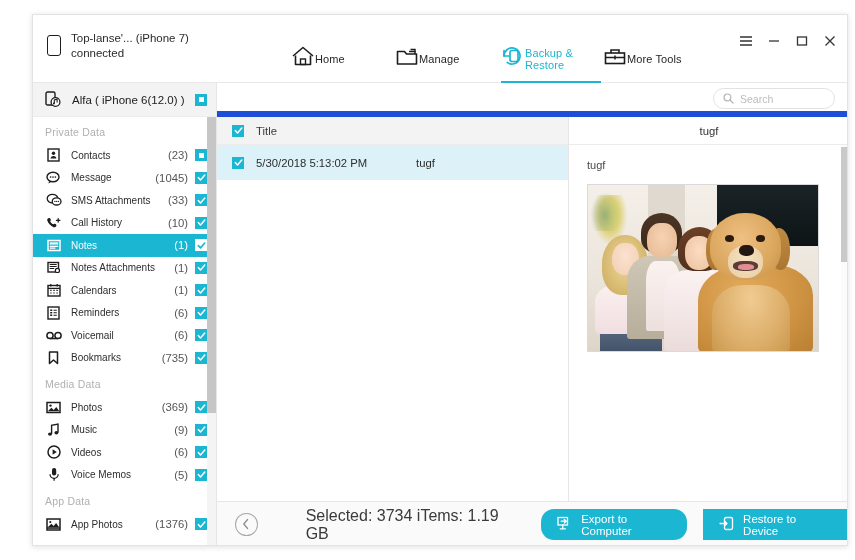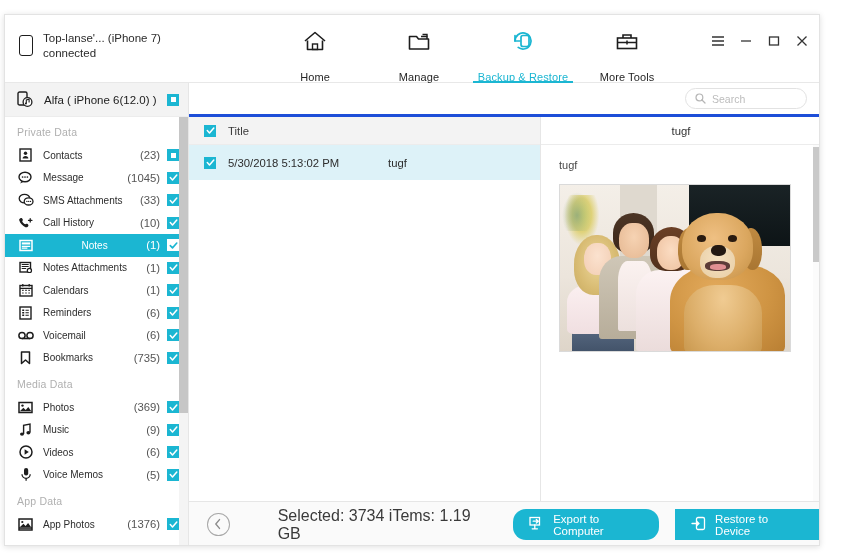--- a/index.html
+++ b/index.html
@@ -4,21 +4,21 @@
 <style>
   * { box-sizing: border-box; margin:0; padding:0; }
   html, body {
     width: 855px; height: 560px;
     background: #ffffff;
     font-family: "Liberation Sans", sans-serif;
     overflow: hidden;
   }
   #app {
     position: absolute;
-    left: 4px; top: 14px;
+    left: 32px; top: 14px;
     width: 816px; height: 532px;
     background: #b91c1c;
     border: 1px solid #e3e3e3;
     box-shadow: 0 1px 6px rgba(0,0,0,0.13);
     overflow: hidden;
   }
 
   
   .titlebar {
     position: absolute; left:0; top:0; width: 816px; height: 68px;
@@ -33,27 +33,27 @@
     font-size: 11.5px; color: #2b2b2b; line-height: 14.5px;
   }
   .phone-icon { width: 14px; height: 21px; border: 1.6px solid #1d1d1d; border-radius: 3px; }
 
   .navtabs {
     position: absolute; left: 258px; top: 0; height: 68px;
     display: flex; align-items: flex-start;
   }
   .navtab {
     width: 104px; height: 68px;
-    display: flex; flex-direction: column; align-items: center;
-    justify-content: space-between; padding-top: 13px;
+    display: flex; flex-direction: row; align-items: center;
+    justify-content: flex-start; padding-top: 13px;
     cursor: pointer; position: relative;
   }
   .navtab .ticon { height: 26px; display:flex; align-items:center; justify-content:center; }
   .navtab .tlabel { font-size: 11px; color: #262626; margin-top: 7px; letter-spacing: .1px; }
-  .navtab.active .tlabel { color: #1bb6d2; text-decoration: underline; }
+  .navtab.active .tlabel { color: #1bb6d2; }
   .navtab.active::after {
     content:""; position:absolute; left: 2px; right: 2px; bottom: 0;
     height: 2px; background: #1bb6d2;
   }
 
   .wincontrols {
     position: absolute; right: 12px; top: 18px;
     display: flex; align-items: center; gap: 13px;
   }
   .wc { width: 15px; height: 15px; display:flex; align-items:center; justify-content:center; cursor:pointer; }
@@ -78,21 +78,21 @@
     position: relative;
     height: 430px; overflow: hidden;
   }
   .group-label {
     font-size: 10.5px; color: #b0b0b0; padding: 9px 0 6px 12px; letter-spacing: .2px;
   }
   .sb-item {
     height: 22.5px; display: flex; align-items: center;
     padding: 0 9px 0 12px; cursor: pointer; position: relative;
   }
-  .sb-item.selected { background: #1bb6d2; text-align: center; }
+  .sb-item.selected { background: #1bb6d2; }
   .sb-item .sicon { width: 17px; height: 15px; display:flex; align-items:center; justify-content:center; margin-right: 9px; flex-shrink:0; }
   .sb-item .slabel { font-size: 10px; color: #2d2d2d; flex: 1; white-space: nowrap; }
   .sb-item .scount { font-size: 11.3px; color: #555; margin-right: 7px; }
   .sb-item.selected .slabel, .sb-item.selected .scount { color: #ffffff; }
 
   .cbx { width: 12px; height: 12px; background: #1bb6d2; display:flex; align-items:center; justify-content:center; flex-shrink:0; cursor:pointer; }
   .cbx.on-sel { background: #ffffff; }
   .cbx.partial { background: #1bb6d2; }
   .cbx.partial i { display:block; width:5px; height:5px; background:#fff; }
   .cbx svg { display:block; }
@@ -107,21 +107,21 @@
   }
 
   
   .main {
     position: absolute; left: 184px; top: 68px;
     width: 632px; height: 464px;
     background: #fafafa;
   }
   .searchbar {
     height: 34px; position: relative;
-    background: #ffffff; border-bottom: 3px solid #1d4ed8;
+    background: #ffffff; border-bottom: 6px solid #1d4ed8;
   }
   .searchbox {
     position: absolute; right: 14px; top: 5px;
     width: 122px; height: 21px;
     border: 1px solid #e2e2e2; border-radius: 11px;
     background: #fff;
     display: flex; align-items: center; padding-left: 9px; gap: 6px;
     cursor: text;
   }
   .searchbox input {

